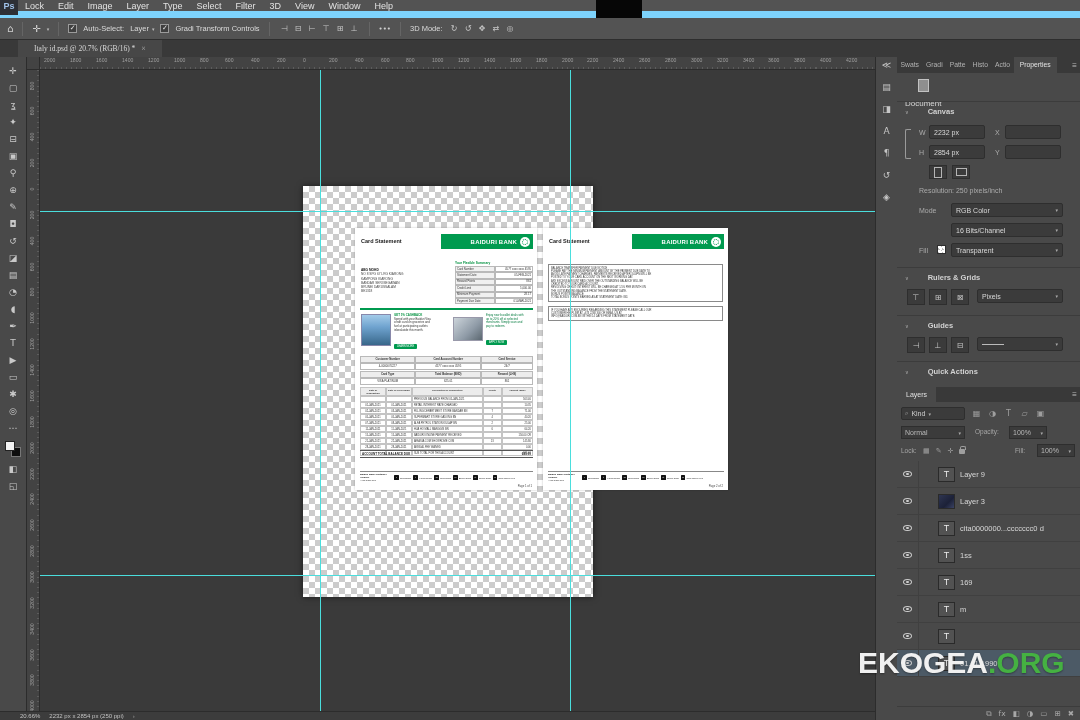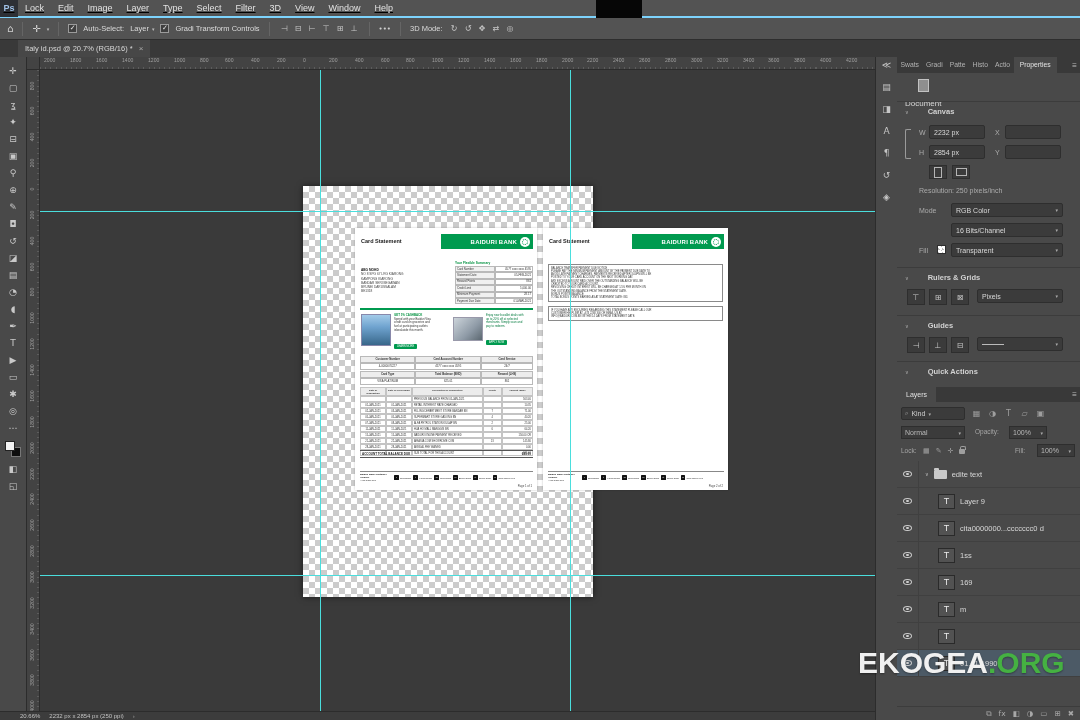--- a/index.html
+++ b/index.html
@@ -2,21 +2,21 @@
 <html><head>
 <meta charset="utf-8">
 <style>
   *{box-sizing:border-box;margin:0;padding:0;}
   html,body{width:1080px;height:720px;overflow:hidden;background:#3a3a3a;
     font-family:"Liberation Sans",sans-serif;}
   #app{position:relative;width:1080px;height:720px;}
 
   
   #menu-bar{position:absolute;left:0;top:0;width:1080px;height:18px;background:#535353;
-    display:flex;align-items:center;z-index:20;border-bottom:2px solid #7dd3fc;text-decoration:underline;}
+    display:flex;align-items:center;z-index:20;border-bottom:7px solid #7dd3fc;}
   .ps-logo{width:18px;height:18px;background:#2d3036;color:#9fc1e8;font-size:9px;font-weight:bold;
     display:flex;align-items:center;justify-content:center;}
   #menu-items{display:flex;}
   .menu-item{font-size:9px;color:#e2e2e2;padding:0 7px;line-height:18px;white-space:nowrap;}
   .menu-patch{position:absolute;left:596px;top:0;width:46px;height:18px;background:#060606;}
 
   #options-bar{position:absolute;left:0;top:18px;width:1080px;height:22px;background:#535353;
     border-bottom:1px solid #2e2e2e;display:flex;align-items:center;gap:6px;padding:0 7px;z-index:20;}
   .ob-icon{color:#d0d0d0;font-size:10px;font-family:"DejaVu Sans",sans-serif;}
   .ob-divider{width:1px;height:14px;background:#656565;margin:0 3px;}
@@ -24,21 +24,21 @@
   .ob-check::after{content:"✓";position:absolute;left:0.5px;top:-1px;color:#e3e3e3;font-size:7px;}
   .ob-label{font-size:7.5px;color:#dadada;white-space:nowrap;}
   .ob-select{display:flex;align-items:center;gap:3px;font-size:7.5px;color:#dadada;}
   .ob-chevron{font-size:5px;color:#bbbbbb;}
   #align-icons,#threed-icons{display:flex;gap:3px;}
   .align-icon,.threed-icon{font-size:8px;color:#c7c7c7;width:11px;text-align:center;
     font-family:"DejaVu Sans",sans-serif;}
 
   #tab-bar{position:absolute;left:0;top:40px;width:1080px;height:17px;background:#393939;z-index:20;}
   .doc-tab{position:absolute;left:18px;top:0;height:17px;background:#474747;display:flex;
-    align-items:center;padding:0 7px;gap:6px;}
+    align-items:center;padding:0 16px;gap:6px;font-family:Liberation Serif, serif;}
   .doc-tab-title{font-size:7.5px;color:#d8d8d8;white-space:nowrap;}
   .doc-tab-close{font-size:8px;color:#ababab;}
 
   
   #tool-strip{position:absolute;left:0;top:57px;width:27px;height:663px;background:#494949;
     border-right:1px solid #2c2c2c;z-index:10;display:flex;flex-direction:column;align-items:center;
     padding-top:5px;}
   .tool-icon{width:19px;height:17px;display:flex;align-items:center;justify-content:center;
     color:#c9c9c9;font-size:9px;font-family:"DejaVu Sans",sans-serif;}
   .color-swatches{position:relative;width:16px;height:16px;margin:5px 0 3px 0;}
@@ -854,33 +854,33 @@
         <span class="sel-chevron">▾</span>
       </div>
     </div>
 
     <div id="layer-rows">
         <div class="layer-row">
           <div class="eye-col">
             <span class="eye"></span>
           </div>
           <div class="row-body">
-            <span class="grp-chevron">∨</span>
-            <span class="folder"></span>
-            <span class="layer-name">edite text</span>
+            <span class="indent"></span>
+            <span class="thumb-t">T</span>
+            <span class="layer-name">Layer 9</span>
           </div>
         </div>
         <div class="layer-row">
           <div class="eye-col">
             <span class="eye"></span>
           </div>
           <div class="row-body">
             <span class="indent"></span>
-            <span class="thumb-t">T</span>
-            <span class="layer-name">Layer 9</span>
+            <span class="thumb-img"></span>
+            <span class="layer-name">Layer 3</span>
           </div>
         </div>
         <div class="layer-row">
           <div class="eye-col">
             <span class="eye"></span>
           </div>
           <div class="row-body">
             <span class="indent"></span>
             <span class="thumb-t">T</span>
             <span class="layer-name">cita0000000...ccccccc0 d</span>

